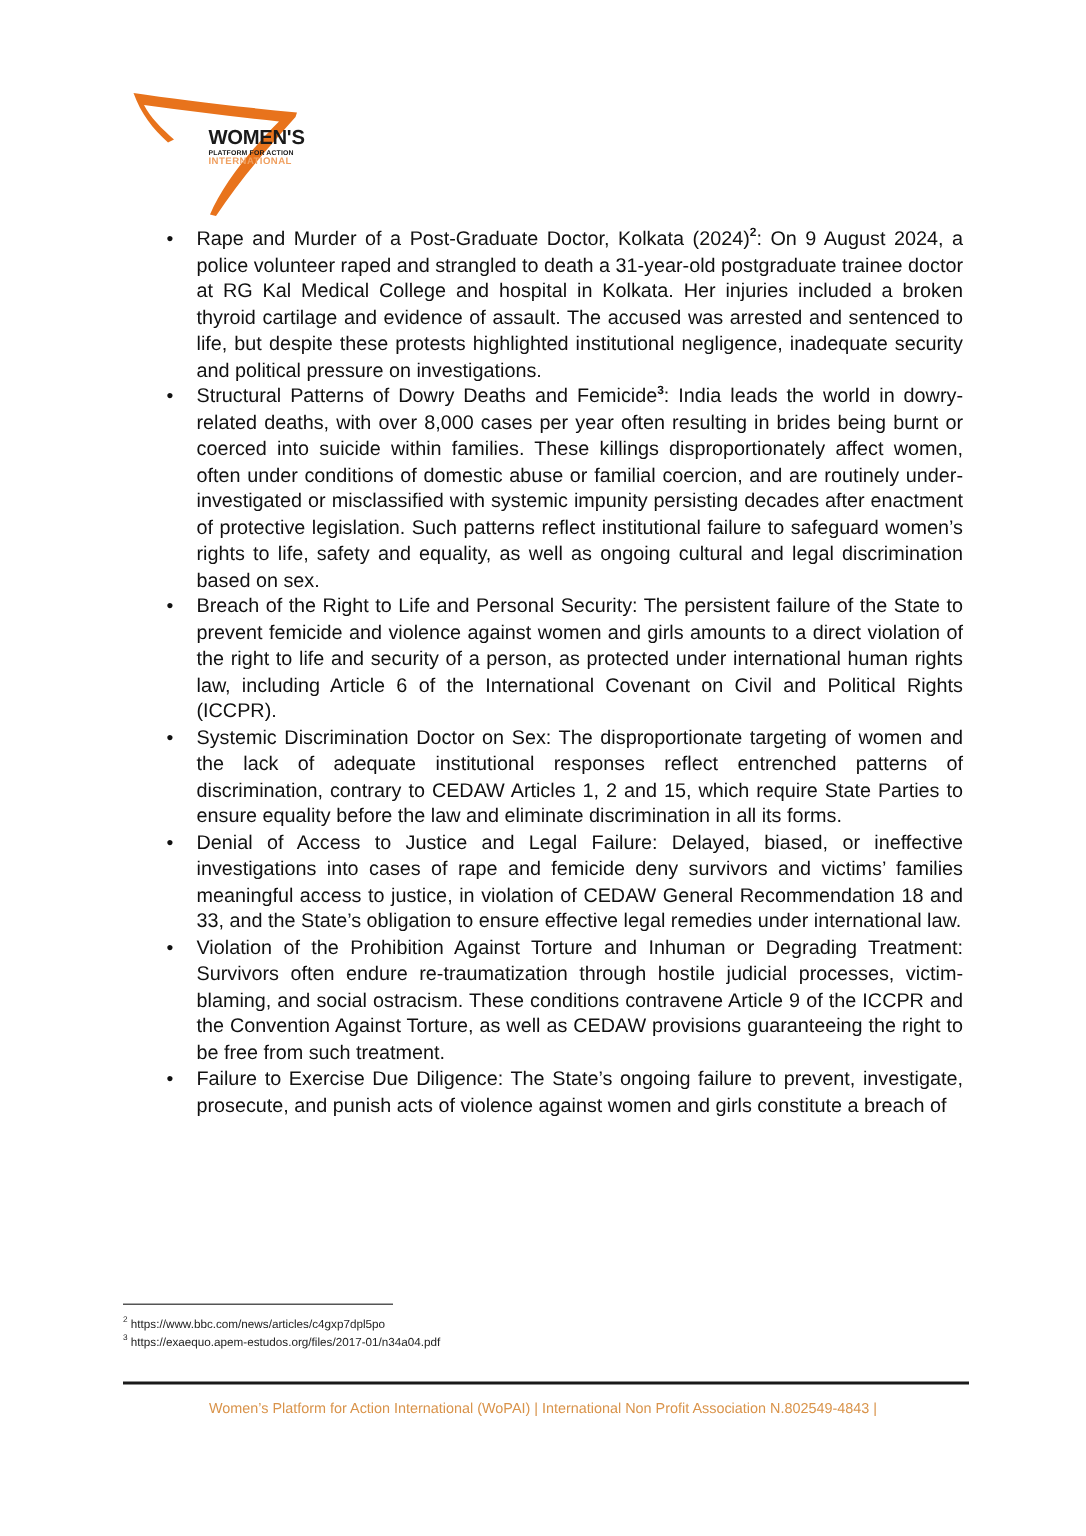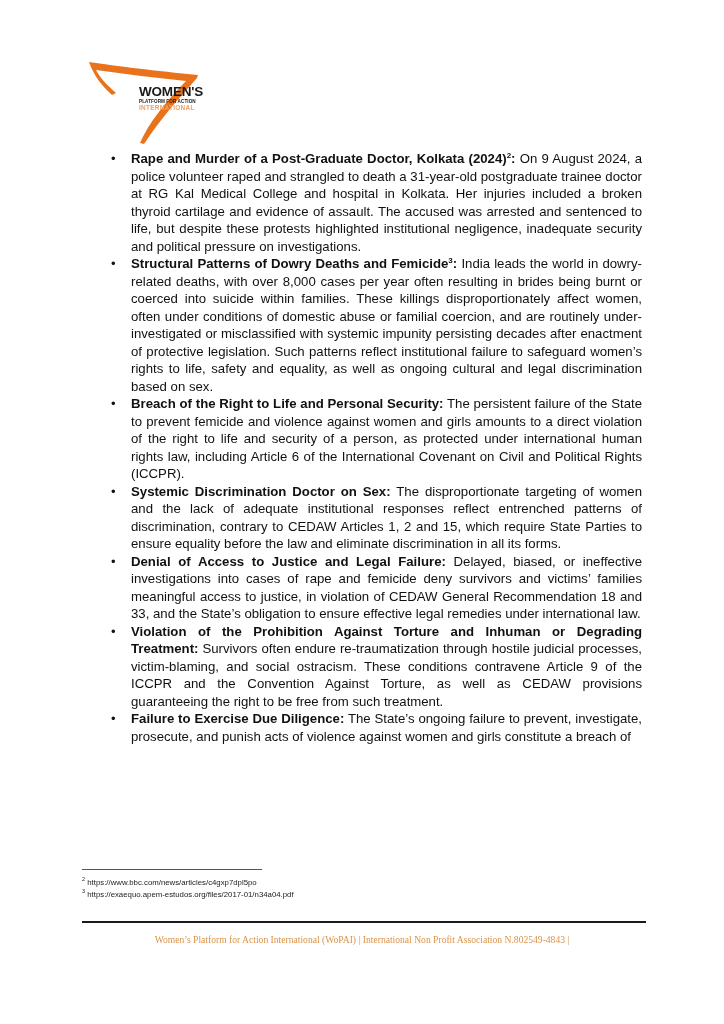--- a/index.html
+++ b/index.html
@@ -75,21 +75,21 @@
     padding-left: 49px;
     text-align: justify;
     margin: 0;
   }
   ul.blist li .bullet {
     position: absolute;
     left: 29px;
     top: 0;
     font-size: 13px;
   }
-  ul.blist li b { font-weight: bold; }
+  ul.blist li b { font-weight: normal; }
   sup.fn { font-size: 8px; vertical-align: super; line-height: 0; font-weight: bold; }
   p.para {
     margin: 18px 0 19px 0;
     text-align: left;
   }
   .fn-rule {
     position: absolute;
     left: 82px;
     top: 869px;
     width: 180px;
@@ -115,21 +115,20 @@
   }
   .footer {
     position: absolute;
     left: 60px;
     top: 932px;
     width: 604px;
     text-align: center;
     font-size: 9.6px;
     line-height: 15px;
     color: #d9934a;
-    font-family: Liberation Serif, serif;
   }
 </style>
 </head>
 <body>
 
 <div class="logo">
   <svg width="120" height="92" viewBox="0 0 120 92">
     <path d="M3 6 C 30 10, 70 15, 112 19 L 111 22 C 95 40, 75 62, 58 88 L 54 87 C 62 68, 80 45, 100 25 C 70 22, 40 18, 10 14 C 14 22, 22 30, 30 37 L 26 39 C 16 30, 8 20, 3 6 Z" fill="#e8731c"></path>
   </svg>
   <div class="logo-text">

